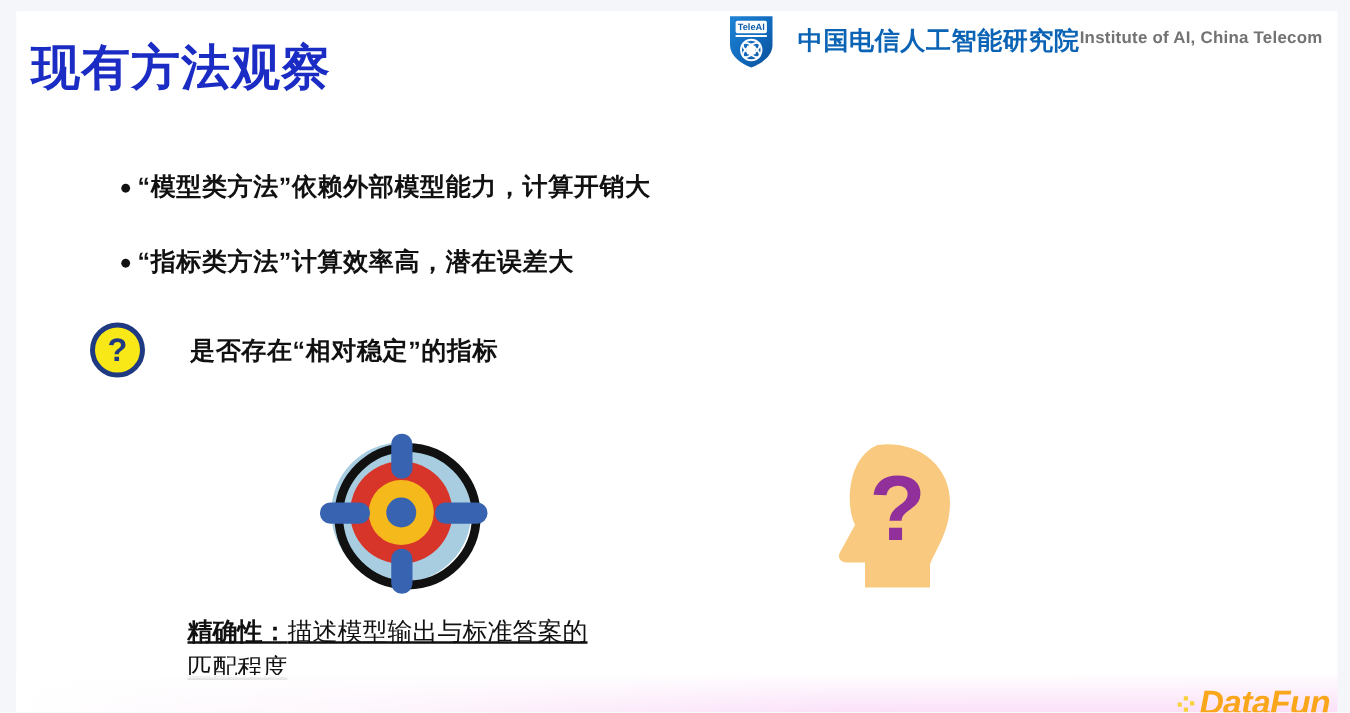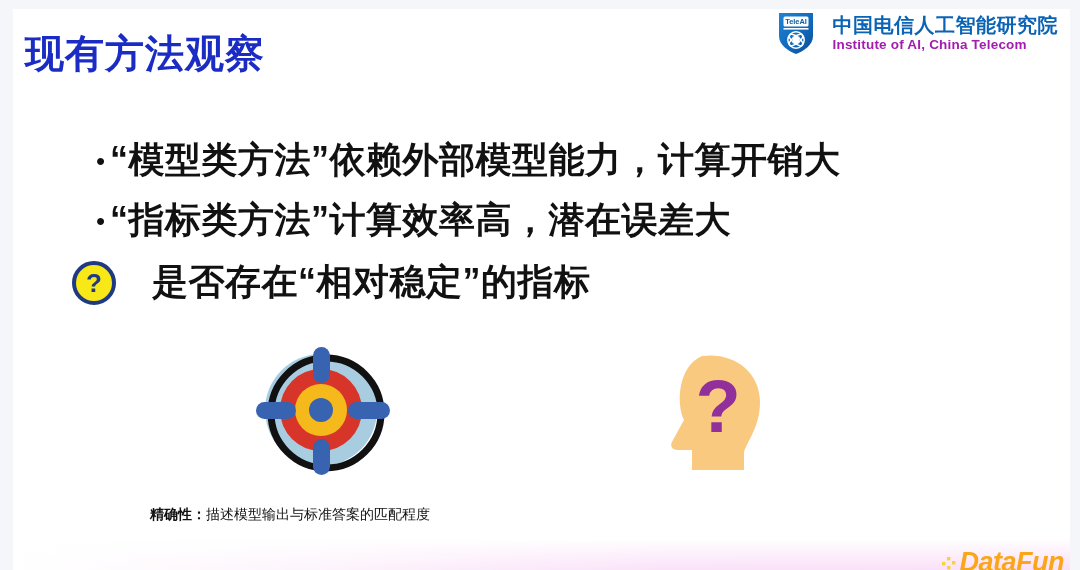--- a/index.html
+++ b/index.html
@@ -64,35 +64,35 @@
     gap: 18px;
   }
   .shield {
     position: relative;
     width: 38px;
     height: 44px;
   }
   .shield svg { display: block; }
   .brand-text {
     display: flex;
-    flex-direction: column;
+    flex-direction: row;
     justify-content: flex-end;
     line-height: 1.15;
   }
   .brand-cn {
     font-size: 20px;
     font-weight: bold;
     color: #0a63b5;
     letter-spacing: 0.5px;
     white-space: nowrap;
   }
   .brand-en {
     font-size: 13.5px;
     font-weight: bold;
-    color: #a21caf;
+    color: #737373;
     letter-spacing: 0.2px;
     white-space: nowrap;
   }
 
   
   .bullet-row {
     position: absolute;
     display: flex;
     align-items: center;
     white-space: nowrap;
@@ -100,21 +100,21 @@
   .bullet-dot {
     width: 34px;
     font-size: 26px;
     color: #111111;
     text-align: left;
     line-height: 1;
     padding-left: 20px;
     box-sizing: border-box;
   }
   .bullet-text {
-    font-size: 36px;
+    font-size: 20px;
     font-weight: bold;
     color: #111111;
     letter-spacing: 0.5px;
   }
 
   #bullet-1 { left: 76px; top: 136px; }
   #bullet-2 { left: 76px; top: 196px; }
   #bullet-3 { left: 72px; top: 258px; }
 
   .qmark-badge {
@@ -144,25 +144,26 @@
 
   .fig-icon {
     height: 135px;
     display: flex;
     align-items: center;
   }
   #figure-target .fig-icon { padding-left: 104px; }
   #figure-head   .fig-icon { padding-left: 82px; }
 
   .caption {
-    margin-top: 24px;
-    font-size: 14px;
+    margin-top: 12px;
+    font-size: 20px;
     line-height: 1.45;
     color: #111111;
     max-width: 330px;
+    text-decoration: underline;
   }
   .caption .lead {
     font-weight: bold;
   }
 
   
   .bottom-band {
     position: absolute;
     left: 13px;
     bottom: 0;

